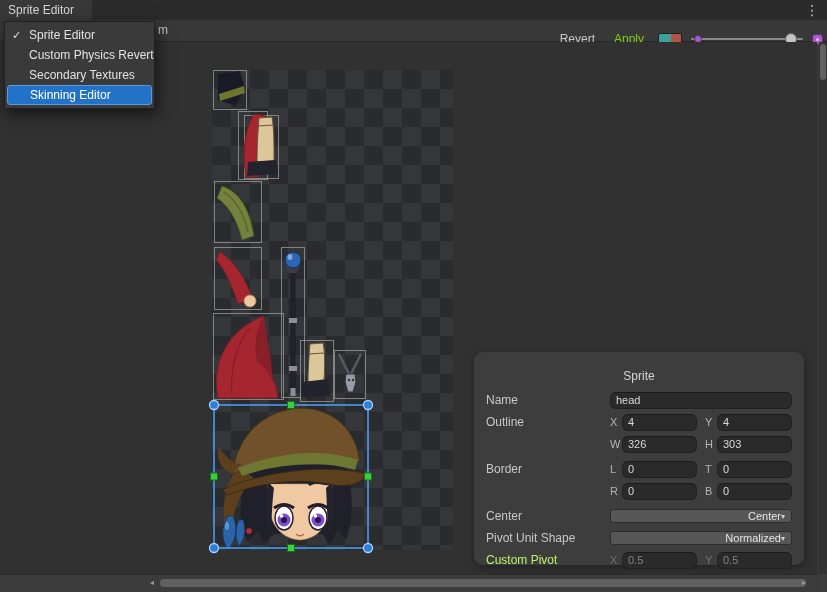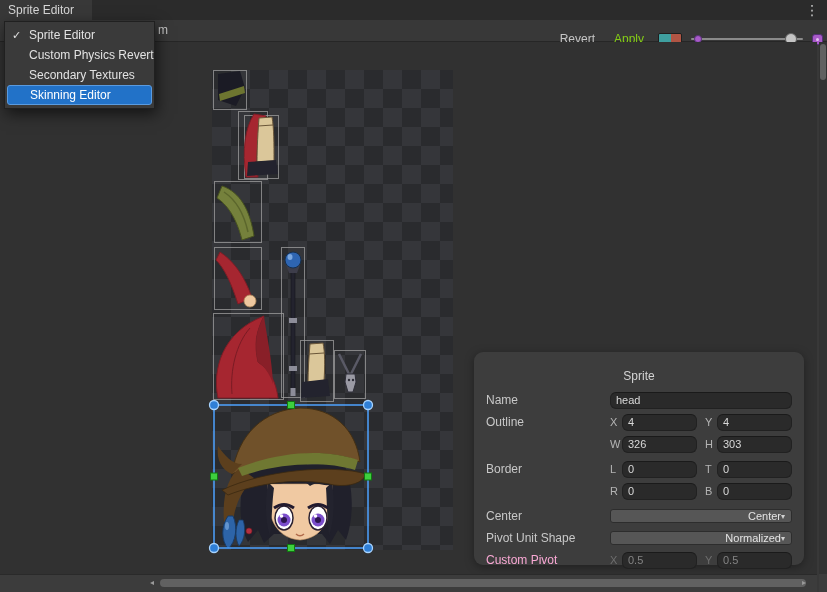--- a/index.html
+++ b/index.html
@@ -64,21 +64,21 @@
   .ifields { flex:1; display:flex; gap:8px; min-width:0; }
   .fpair { flex:1; display:flex; align-items:center; min-width:0; }
   .fletter { width:12px; color:#b4b4b4; font-size:11px; flex:none; }
   .ibox { flex:1; min-width:0; height:17px; background:#2a2a2a; border:1px solid #212121;
           border-top-color:#1a1a1a; border-radius:6px; color:#d8d8d8; font-size:11px;
           font-family:"Liberation Sans", sans-serif; padding:0 5px; outline:none; }
   .dd { flex:1; display:flex; justify-content:flex-end; align-items:center; height:14px;
         background:#565656; border:1px solid #2d2d2d; border-radius:3px; padding:0 6px;
         color:#e4e4e4; font-size:11px; cursor:pointer; }
   .dd .arrow { font-size:8px; color:#d0d0d0; }
-  .irow.dim .ilabel { color:#f9a8d4; }
+  .irow.dim .ilabel { color:#bef264; }
   .irow.dim .fletter { color:#6e6e6e; }
   .irow.dim .ibox { color:#848484; }
 
   
   .hscroll { position:absolute; left:0; top:574px; width:817px; height:18px; background:#3c3c3c;
              border-top:1px solid #2a2a2a; }
   .hthumb { position:absolute; left:160px; top:4px; width:646px; height:8px; background:#616161; border-radius:4px; }
   .harrow { position:absolute; top:3px; width:10px; height:10px; color:#9a9a9a; font-size:8px;
             line-height:10px; text-align:center; cursor:pointer; }
   .harrow.left { left:147px; } .harrow.right { right:8px; }

